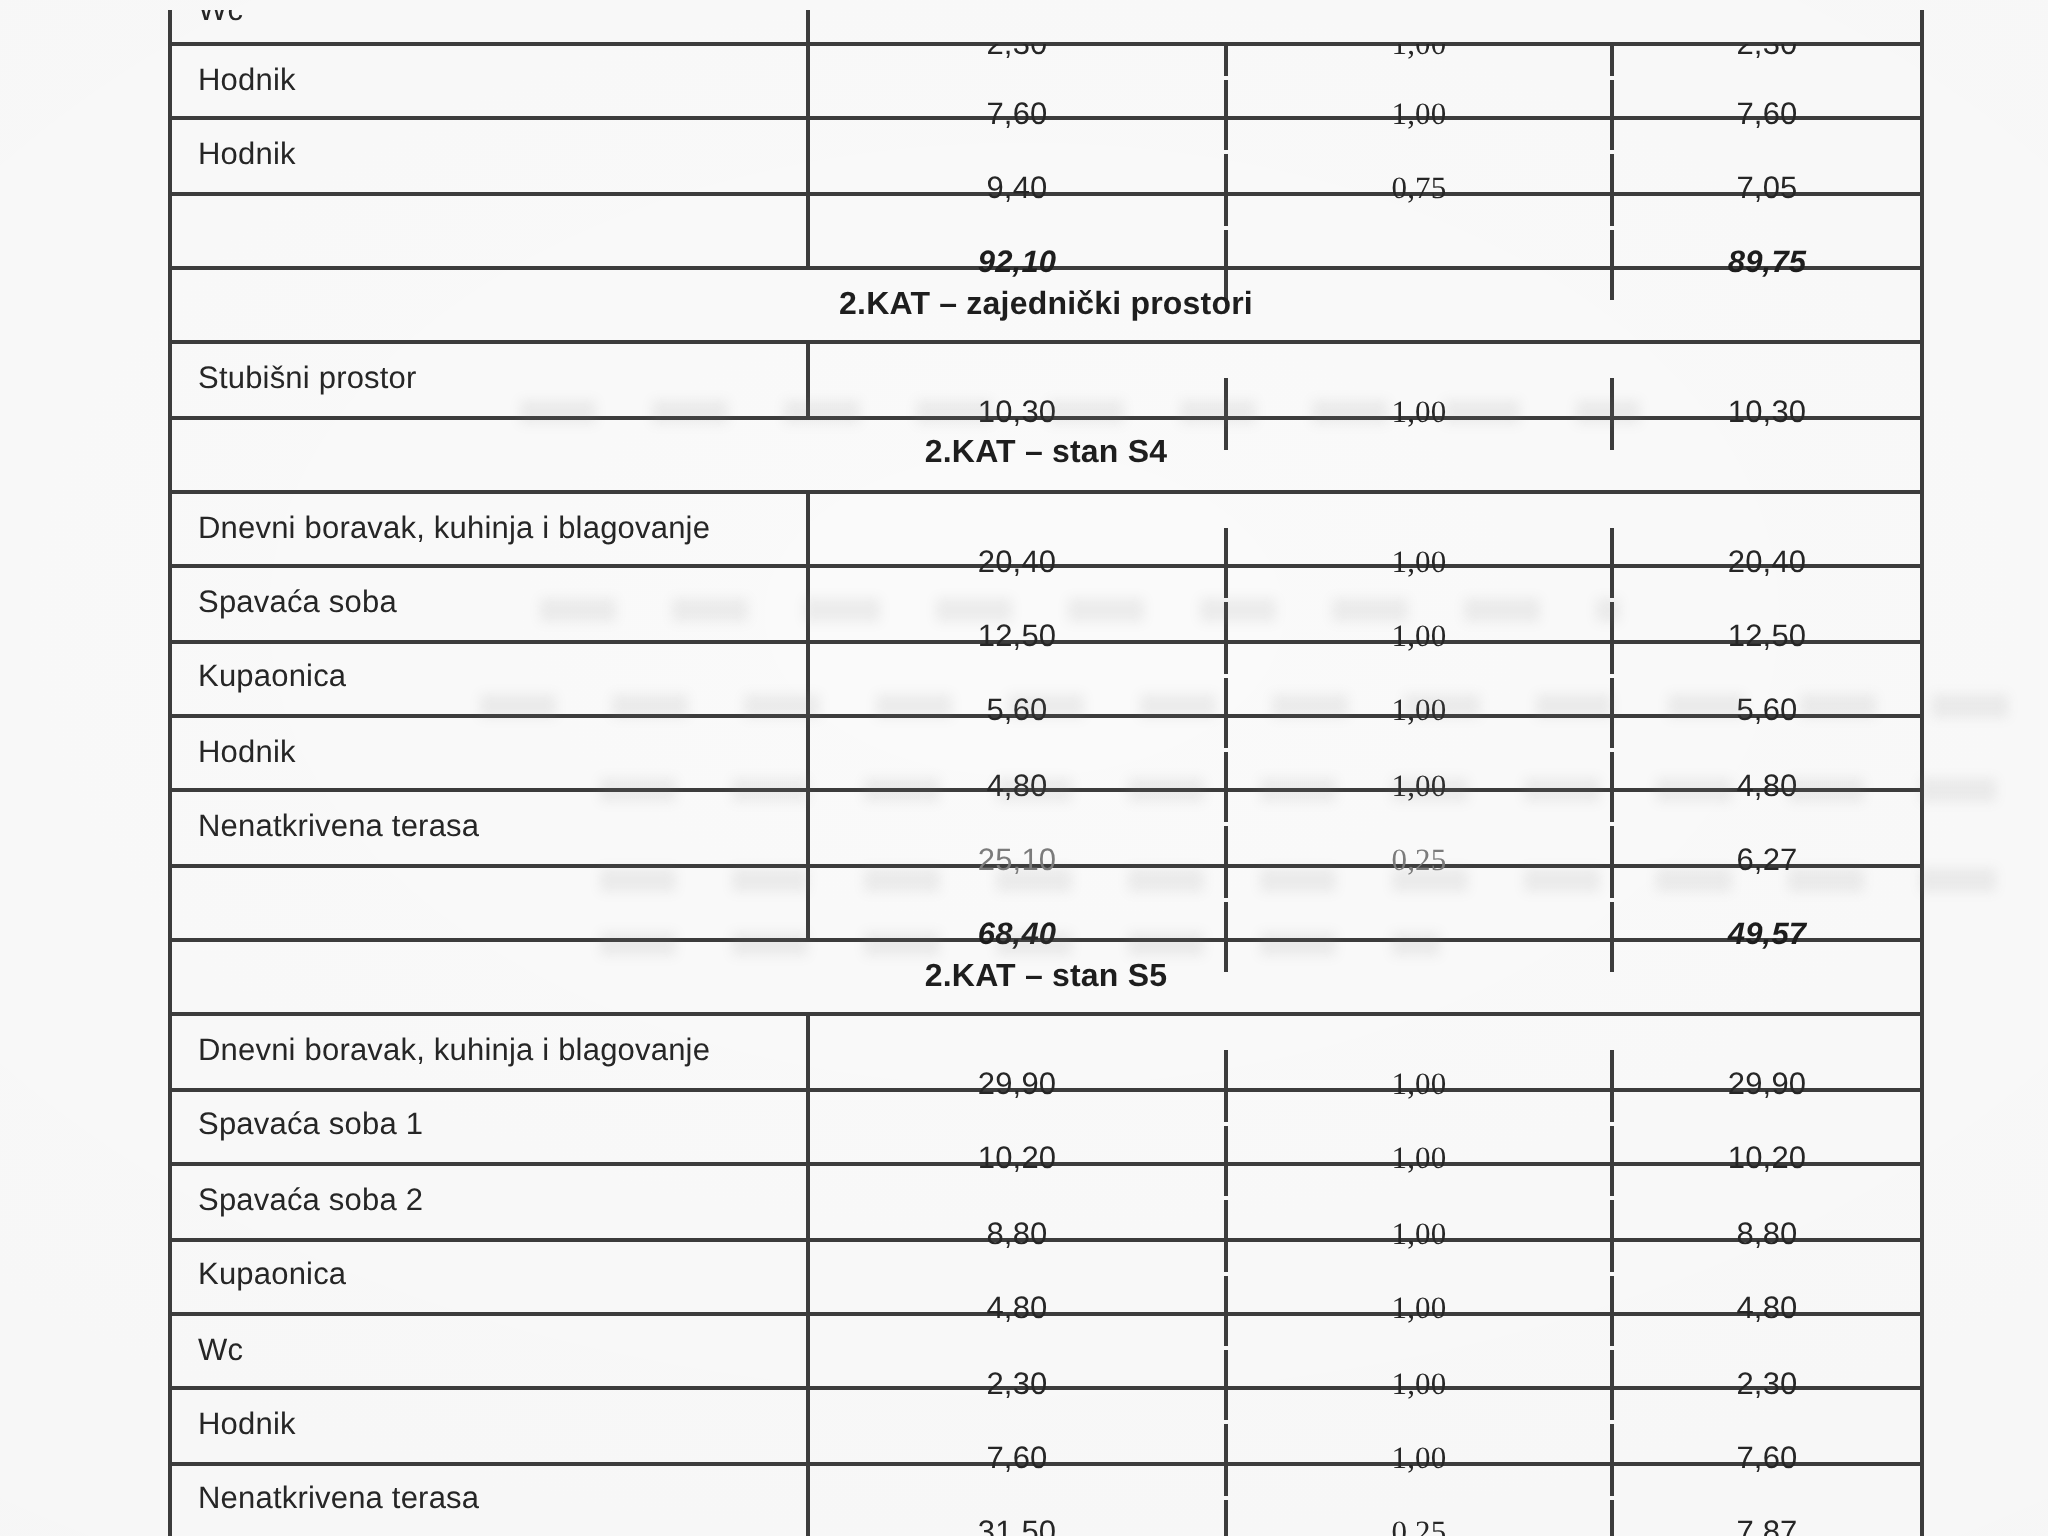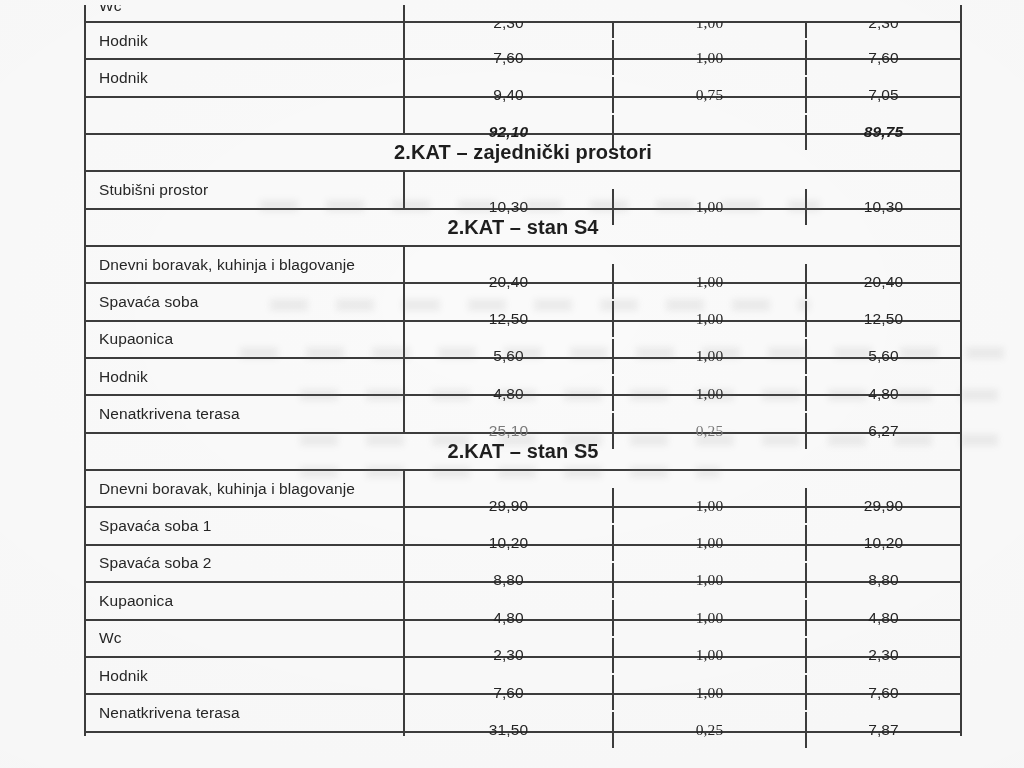--- a/index.html
+++ b/index.html
@@ -52,21 +52,21 @@
   .c2 { width: 193px; border-right: 2px solid var(--border); font-family: Liberation Serif, serif; }
   .c3 { width: 153px; }
   .cell--label { justify-content: flex-start; padding-left: 13px; }
   .cell--num { justify-content: center; text-align: center; margin-top: 17px; }
   .cell--muted span { color: var(--muted); }
   .cell--total span { font-weight: 700; font-style: italic; color: #1d1d1d; }
   .cell--section {
     width: 100%;
     justify-content: center;
     font-weight: 700;
-    font-size: 20px;
+    font-size: 16px;
     color: #1e1e1e;
   }
   
   .row--clip .cell { overflow: hidden; }
   .row--clip .cell span {
     position: absolute;
     bottom: 6px;
     white-space: nowrap;
   }
   .row--clip .cell--label span { left: 13px; }
@@ -240,20 +240,34 @@
         <div class="cell c1 cell--num cell--muted">
           <span>25,10</span>
         </div>
         <div class="cell c2 cell--num cell--muted">
           <span>0,25</span>
         </div>
         <div class="cell c3 cell--num">
           <span>6,27</span>
         </div>
       </div>
+      <div class="row">
+        <div class="cell c0 cell--label cell--total">
+          <span></span>
+        </div>
+        <div class="cell c1 cell--num cell--total">
+          <span>68,40</span>
+        </div>
+        <div class="cell c2 cell--num cell--total">
+          <span></span>
+        </div>
+        <div class="cell c3 cell--num cell--total">
+          <span>49,57</span>
+        </div>
+      </div>
       <div class="row row--section">
         <div class="cell cell--section">2.KAT – stan S5</div>
       </div>
       <div class="row">
         <div class="cell c0 cell--label">
           <span>Dnevni boravak, kuhinja i blagovanje</span>
         </div>
         <div class="cell c1 cell--num">
           <span>29,90</span>
         </div>

